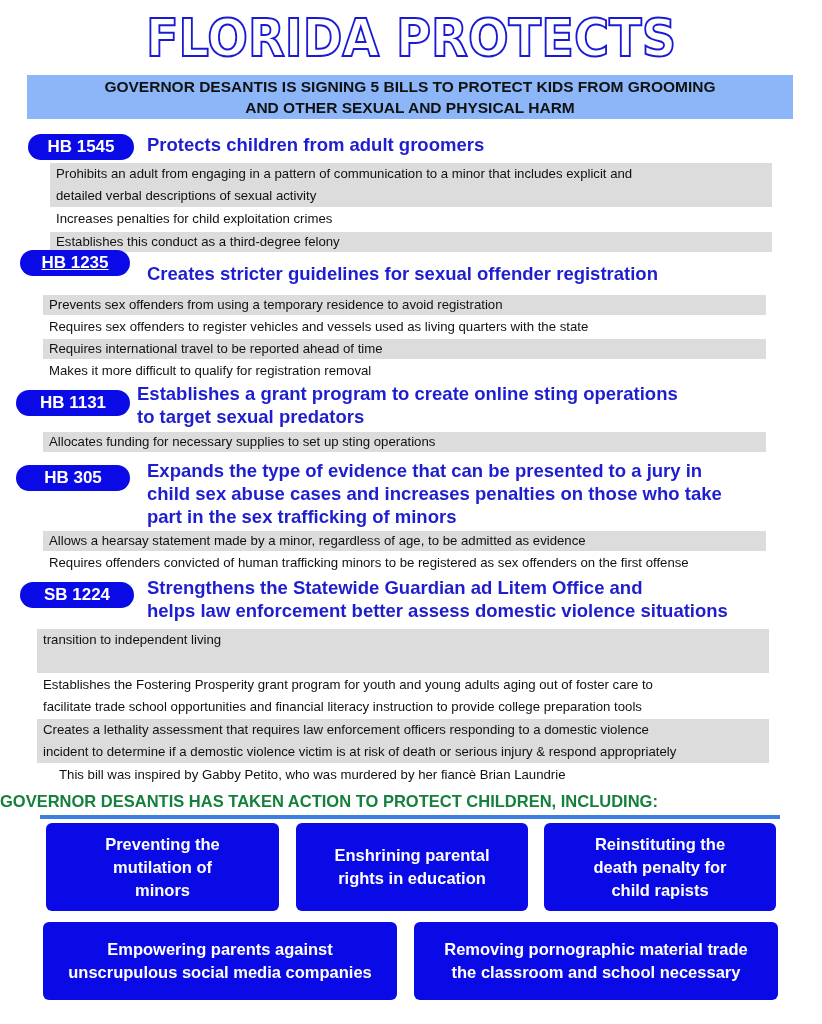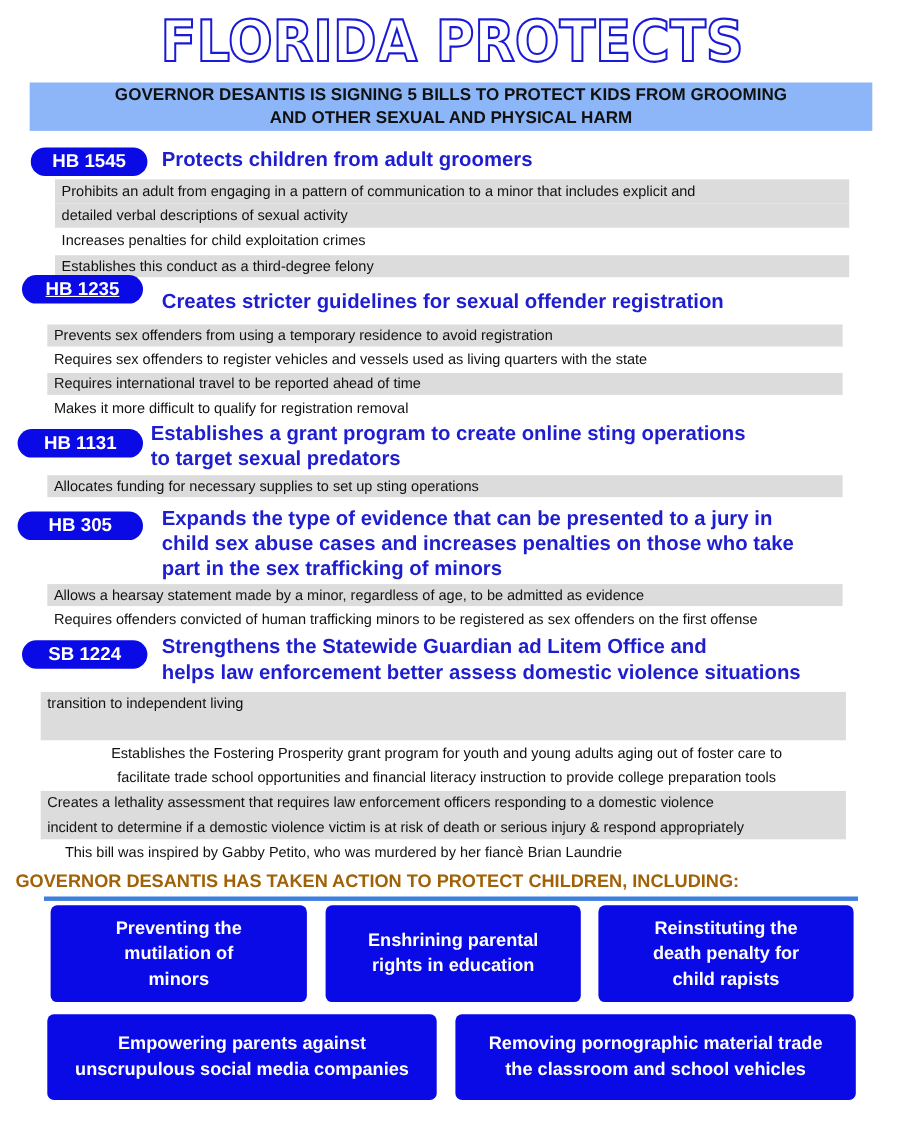--- a/index.html
+++ b/index.html
@@ -13,22 +13,22 @@
             background: #8cb6f8; text-align: center; font-weight: bold; font-size: 15.5px;
             line-height: 21px; color: #111; padding-top: 1px; box-sizing: border-box; }
   .pill { position: absolute; height: 26px; background: #0a0ae6; color: #fff;
           border-radius: 14px; font-weight: bold; font-size: 17px; line-height: 26px;
           text-align: center; }
   .bill-title { position: absolute; color: #1e1ed0; font-weight: bold; font-size: 18.5px;
                 line-height: 23px; }
   .row { position: absolute; font-size: 13.2px; line-height: 22px; padding-left: 6px;
          box-sizing: border-box; color: #111; }
   .row.shaded { background: #dcdcdc; }
-  .sec2 { position: absolute; left: 0; top: 792px; width: 686px; text-align: center;
-          font-weight: bold; font-size: 16.5px; color: #a16207; }
+  .sec2 { position: absolute; left: 0; top: 792px; width: 686px; 
+          font-weight: bold; font-size: 16.5px; color: #15803d; }
   .rule { position: absolute; left: 40px; top: 815px; width: 740px; height: 4px; background: #3d7fe0; }
   .box { position: absolute; background: #0a0ae6; color: #fff; border-radius: 6px;
          font-weight: bold; font-size: 16.5px; line-height: 23px; text-align: center;
          display: flex; align-items: center; justify-content: center; box-sizing: border-box; padding: 0 10px; }
 </style>
 </head>
 <body>
 
 <div class="title">FLORIDA PROTECTS CHILDREN</div>
 
@@ -68,21 +68,21 @@
 <div class="row" style="left:43px;top:553px;width:730px;height:20px;line-height:20px;">Requires offenders convicted of human trafficking minors to be registered as sex offenders on the first offense</div>
 
 <div class="pill" style="left:20px;top:582px;width:114px;">SB 1224</div>
 <div class="bill-title" style="left:147px;top:576px;">
   <div>Strengthens the Statewide Guardian ad Litem Office and</div>
   <div>helps law enforcement better assess domestic violence situations</div>
 </div>
 <div class="row shaded" style="left:37px;top:629px;width:732px;height:44px;">
   <div>transition to independent living</div>
 </div>
-<div class="row" style="left:37px;top:674px;width:732px;height:44px;text-align:center;">
+<div class="row" style="left:37px;top:674px;width:732px;height:44px;">
   <div>Establishes the Fostering Prosperity grant program for youth and young adults aging out of foster care to</div>
   <div>facilitate trade school opportunities and financial literacy instruction to provide college preparation tools</div>
 </div>
 <div class="row shaded" style="left:37px;top:719px;width:732px;height:44px;">
   <div>Creates a lethality assessment that requires law enforcement officers responding to a domestic violence</div>
   <div>incident to determine if a demostic violence victim is at risk of death or serious injury &amp; respond appropriately</div>
 </div>
 <div class="row" style="left:37px;top:764px;width:732px;height:22px;margin-left:16px;">This bill was inspired by Gabby Petito, who was murdered by her fiancè Brian Laundrie</div>
 
 <div class="sec2">GOVERNOR DESANTIS HAS TAKEN ACTION TO PROTECT CHILDREN, INCLUDING:</div>
@@ -110,15 +110,15 @@
 </div>
 <div class="box" style="left:43px;top:922px;width:354px;height:78px;">
   <div>
     <div>Empowering parents against</div>
     <div>unscrupulous social media companies</div>
   </div>
 </div>
 <div class="box" style="left:414px;top:922px;width:364px;height:78px;">
   <div>
     <div>Removing pornographic material trade</div>
-    <div>the classroom and school vehicles</div>
+    <div>the classroom and school necessary</div>
   </div>
 </div>
 
 </body></html>

